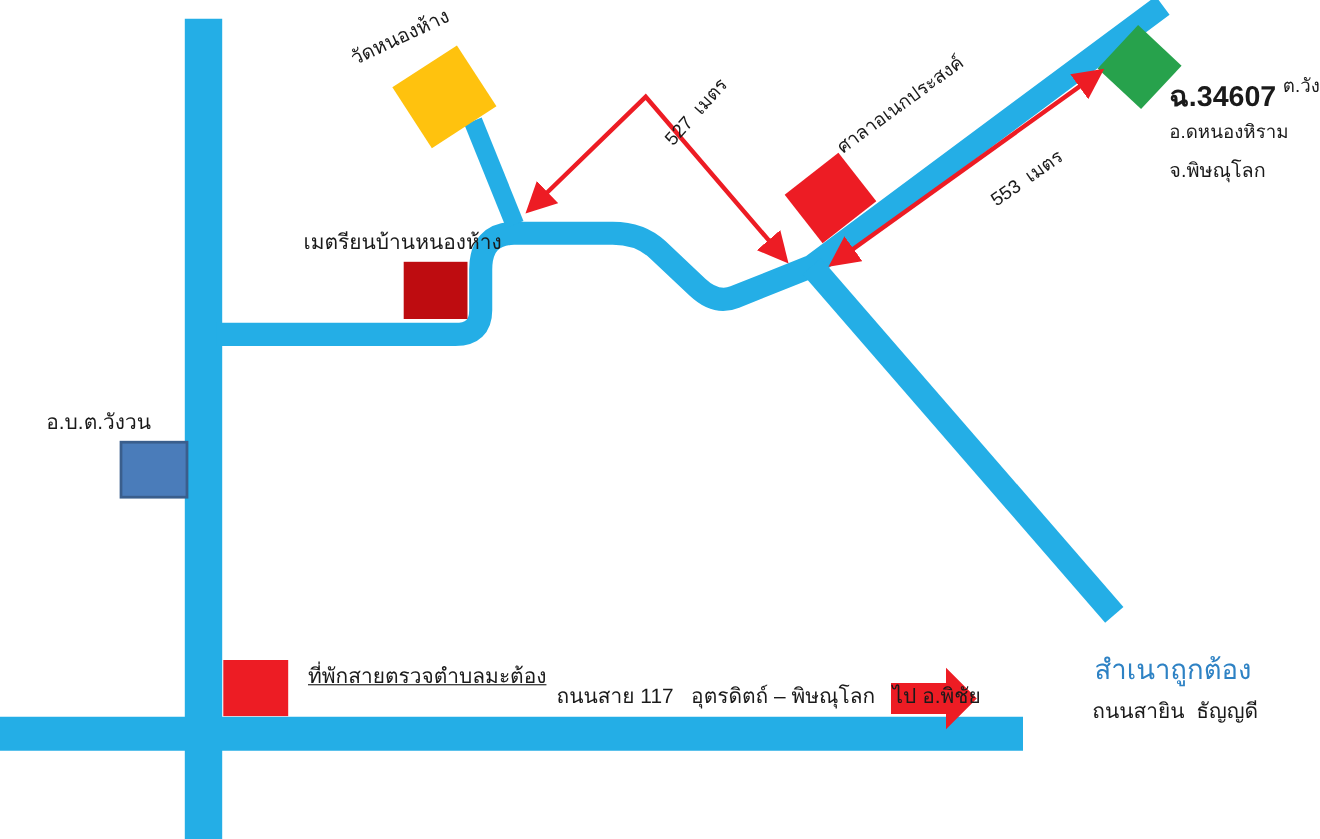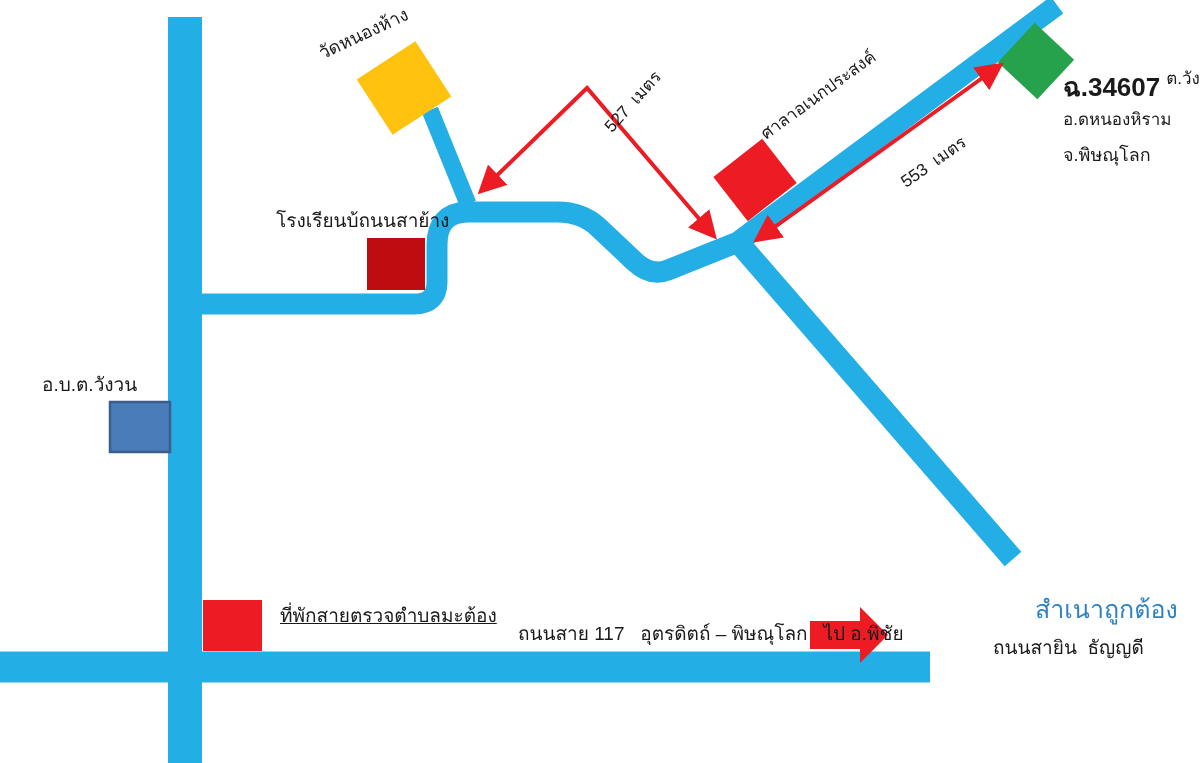--- a/index.html
+++ b/index.html
@@ -34,21 +34,21 @@
   .lbl-527        { left: 608px; top: 120px; font-size: 17px; transform: rotate(-48deg); }
   .lbl-pavilion   { left: 763px; top: 126px; font-size: 17px; transform: rotate(-36deg); }
   .lbl-553        { left: 903px; top: 174px; font-size: 17px; transform: rotate(-35deg); }
   .lbl-parcel     { left: 1063px; top: 74px; display: flex; align-items: flex-start; gap: 6px; }
   .parcel-no      { font-size: 26px; font-weight: bold; line-height: 1; }
   .parcel-sub     { font-size: 17px; line-height: 1; position: relative; top: -4px; }
   .lbl-district   { left: 1063px; top: 110px; font-size: 17px; }
   .lbl-province   { left: 1063px; top: 145px; font-size: 18px; }
   .lbl-sao        { left: 42px;  top: 374px; }
   .lbl-police     { left: 280px; top: 605px; text-decoration: underline; }
-  .lbl-highway    { left: 518px; top: 623px; text-align: right; }
+  .lbl-highway    { left: 506px; top: 623px; text-align: right; }
   .lbl-certified  { left: 995px; top: 595px; font-size: 25px; }
   .lbl-certifier  { left: 993px; top: 637px; }
 </style>
 </head>
 <body>
 
 <div id="map-canvas">
 
   <svg id="roads-svg" width="1200" height="763" viewBox="0 0 1200 763">
     <defs>
@@ -71,37 +71,37 @@
     <rect x="203" y="600" width="59" height="51" fill="#ED1C24"></rect>
 
     <path d="M 482 190 L 587 88 L 713 235" fill="none" stroke-width="4" marker-start="url(#ah)" marker-end="url(#ah)" stroke="#ED1C24"></path>
     <path d="M 758 239 L 999 66" fill="none" stroke-width="4" marker-start="url(#ah)" marker-end="url(#ah)" stroke="#ED1C24"></path>
 
     <polygon points="810,621 860,621 860,607 888,635 860,663 860,649 810,649" fill="#ED1C24"></polygon>
   </svg>
 
   <div class="lbl rot lbl-temple">วัดหนองห้าง</div>
 
-  <div class="lbl lbl-school">โรงเรียนบ้ถนนสาย้าง</div>
+  <div class="lbl lbl-school">เมตรียนบ้านหนองห้าง</div>
 
   <div class="lbl rot lbl-527">527  เมตร</div>
 
   <div class="lbl rot lbl-pavilion">ศาลาอเนกประสงค์</div>
 
   <div class="lbl rot lbl-553">553  เมตร</div>
 
   <div class="lbl lbl-parcel">
     <span class="parcel-no">ฉ.34607</span>
     <span class="parcel-sub">ต.วังวน</span>
   </div>
   <div class="lbl lbl-district">อ.ดหนองหิราม</div>
   <div class="lbl lbl-province">จ.พิษณุโลก</div>
 
   <div class="lbl lbl-sao">อ.บ.ต.วังวน</div>
 
   <div class="lbl lbl-police">ที่พักสายตรวจตำบลมะต้อง</div>
 
   <div class="lbl lbl-highway">ถนนสาย 117   อุตรดิตถ์ – พิษณุโลก   ไป อ.พิชัย</div>
 
-  <div class="lbl lbl-certified" style="color: rgb(46, 130, 196); margin-left: 40px;">สำเนาถูกต้อง</div>
+  <div class="lbl lbl-certified" style="color: rgb(46, 130, 196);">สำเนาถูกต้อง</div>
   <div class="lbl lbl-certifier">ถนนสายิน  ธัญญดี</div>
 
 </div>
 
 </body></html>

